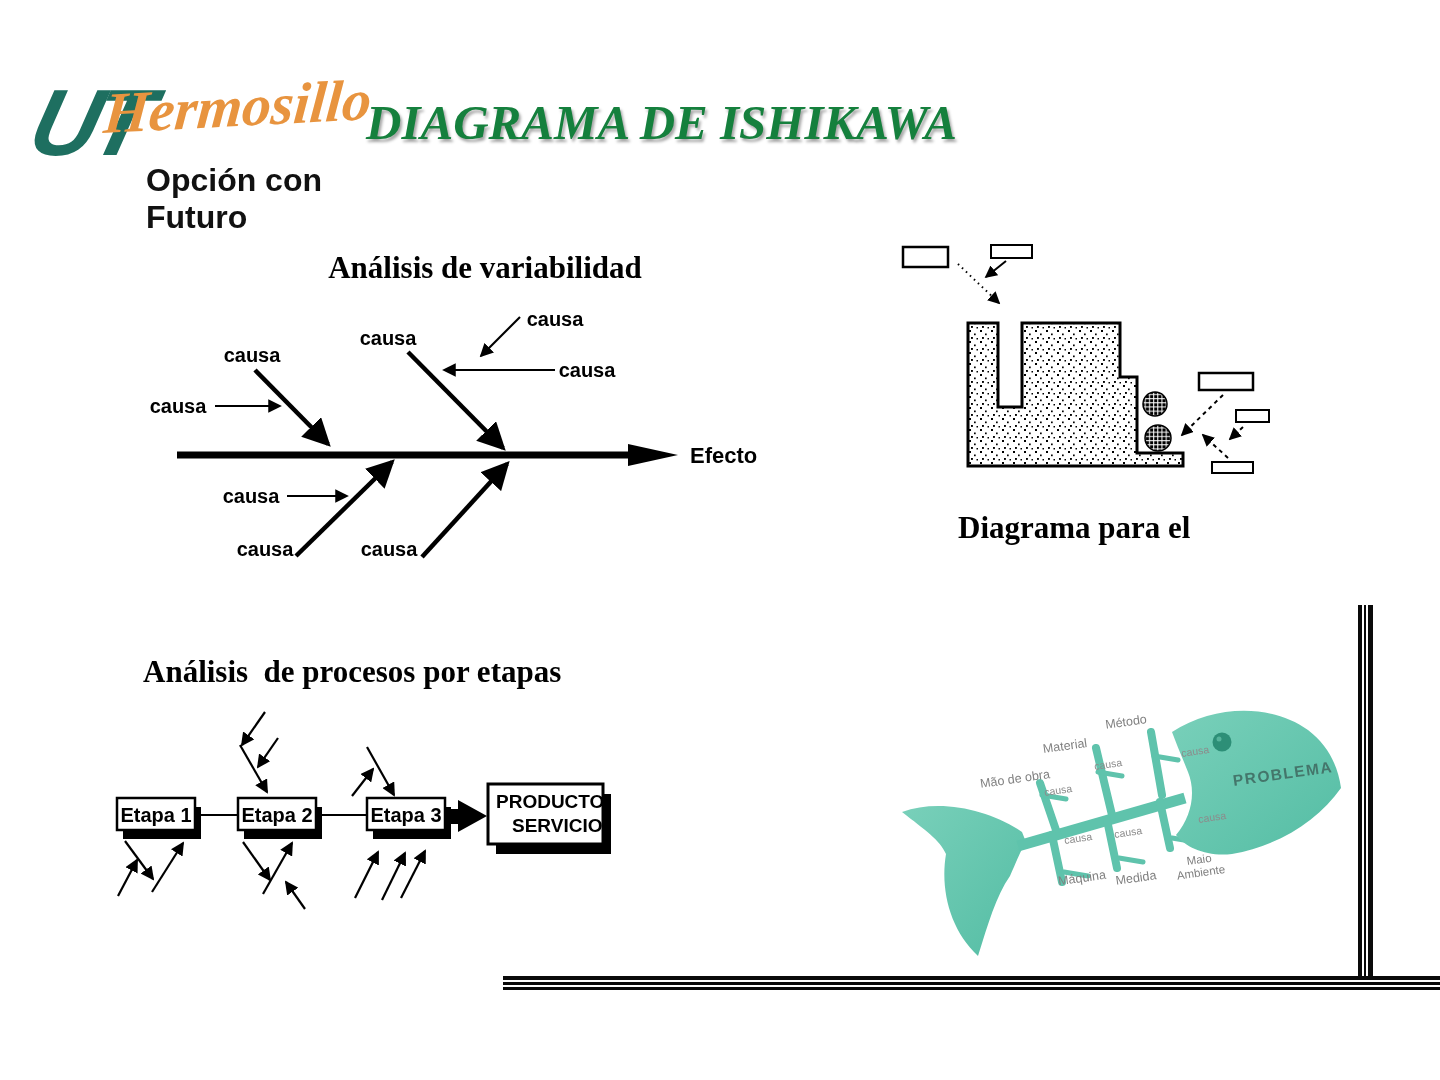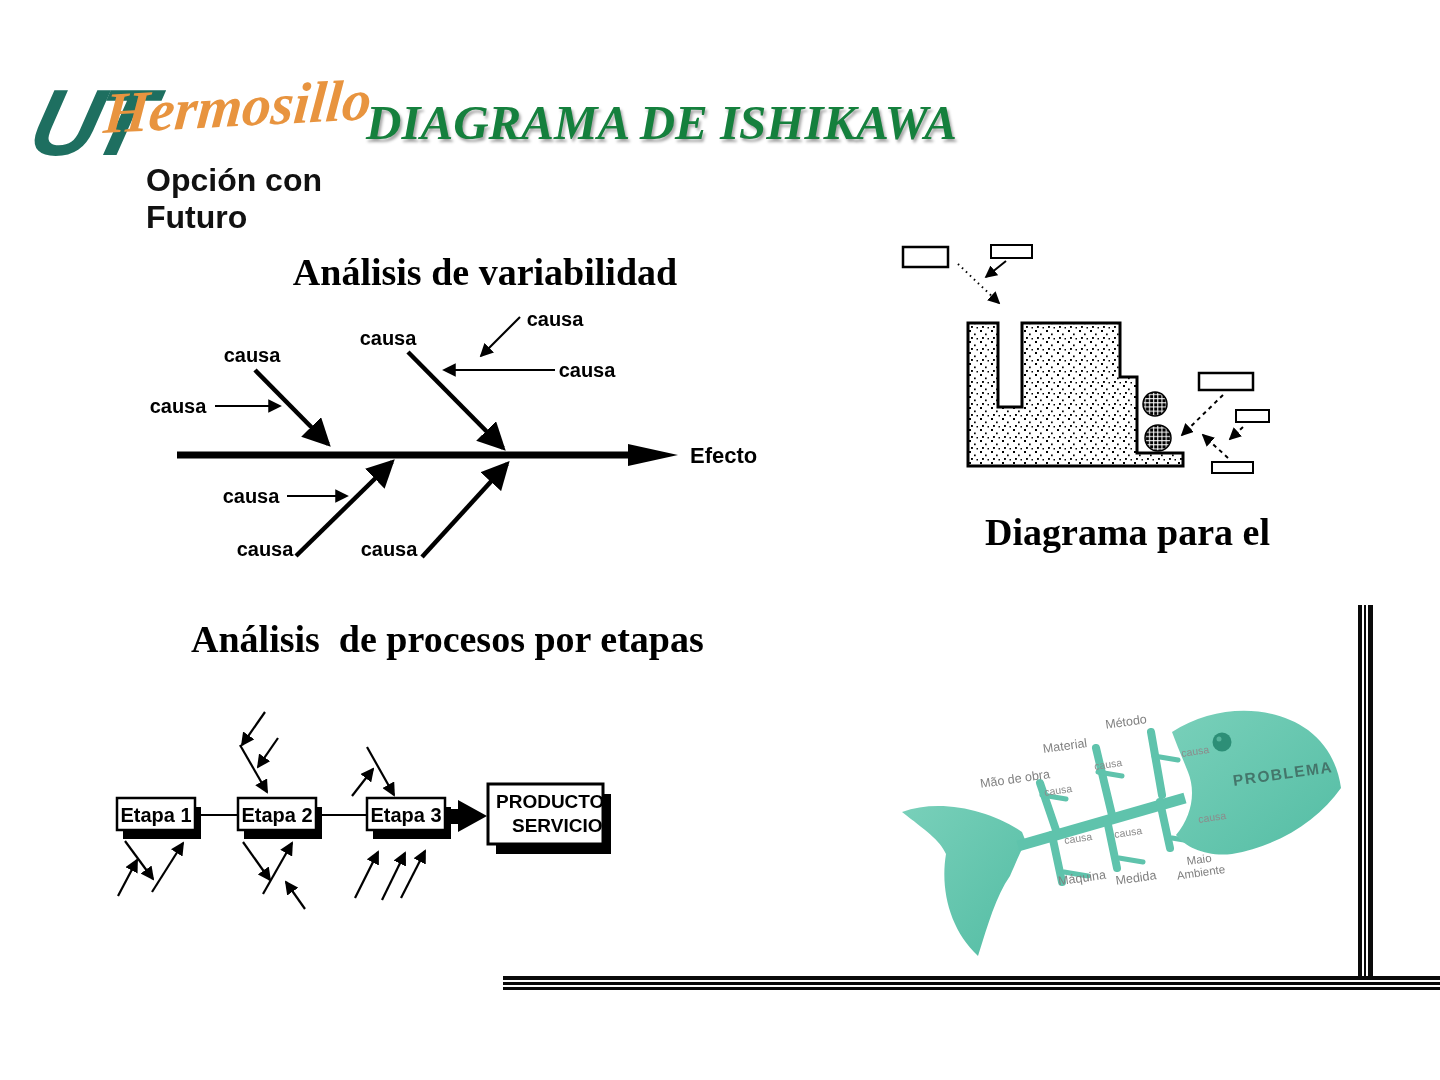--- a/index.html
+++ b/index.html
@@ -16,24 +16,24 @@
            transform:rotate(-3deg) skewX(-8deg);}
   .logo-tagline{position:absolute;left:116px;top:92px;font-weight:bold;font-size:32px;color:#111;}
 
   
   .headline{position:absolute;left:366px;top:94px;font-family:"Liberation Serif",serif;
             font-weight:bold;font-style:italic;font-size:49px;white-space:nowrap;
             color:#15803d;text-shadow:2px 3px 3px rgba(0,0,0,0.35);}
 
   
   .sec-heading{position:absolute;font-family:"Liberation Serif",serif;font-weight:bold;
-               font-size:38px;color:#000;}
+               font-size:31px;color:#000;}
   .h-variability{left:280px;top:250px;width:410px;text-align:center;}
-  .h-stages{left:143px;top:617px;white-space:pre;margin-left:48px;}
-  .h-sketch{left:958px;top:506px;width:312px;text-align:right;line-height:1.42;}
+  .h-stages{left:143px;top:654px;white-space:pre;}
+  .h-sketch{left:958px;top:506px;width:312px;text-align:left;line-height:1.42;}
 
   
   svg{position:absolute;overflow:visible;}
   .svg-var{left:130px;top:300px;}
   .svg-sketch{left:880px;top:230px;}
   .svg-stages{left:100px;top:700px;}
   .fishwrap{position:absolute;left:870px;top:640px;width:500px;height:340px;}
   .svg-fish{left:0;top:0;}
 
   .causa-txt{font-family:"Liberation Sans",sans-serif;font-weight:bold;font-size:20px;fill:#000;}

